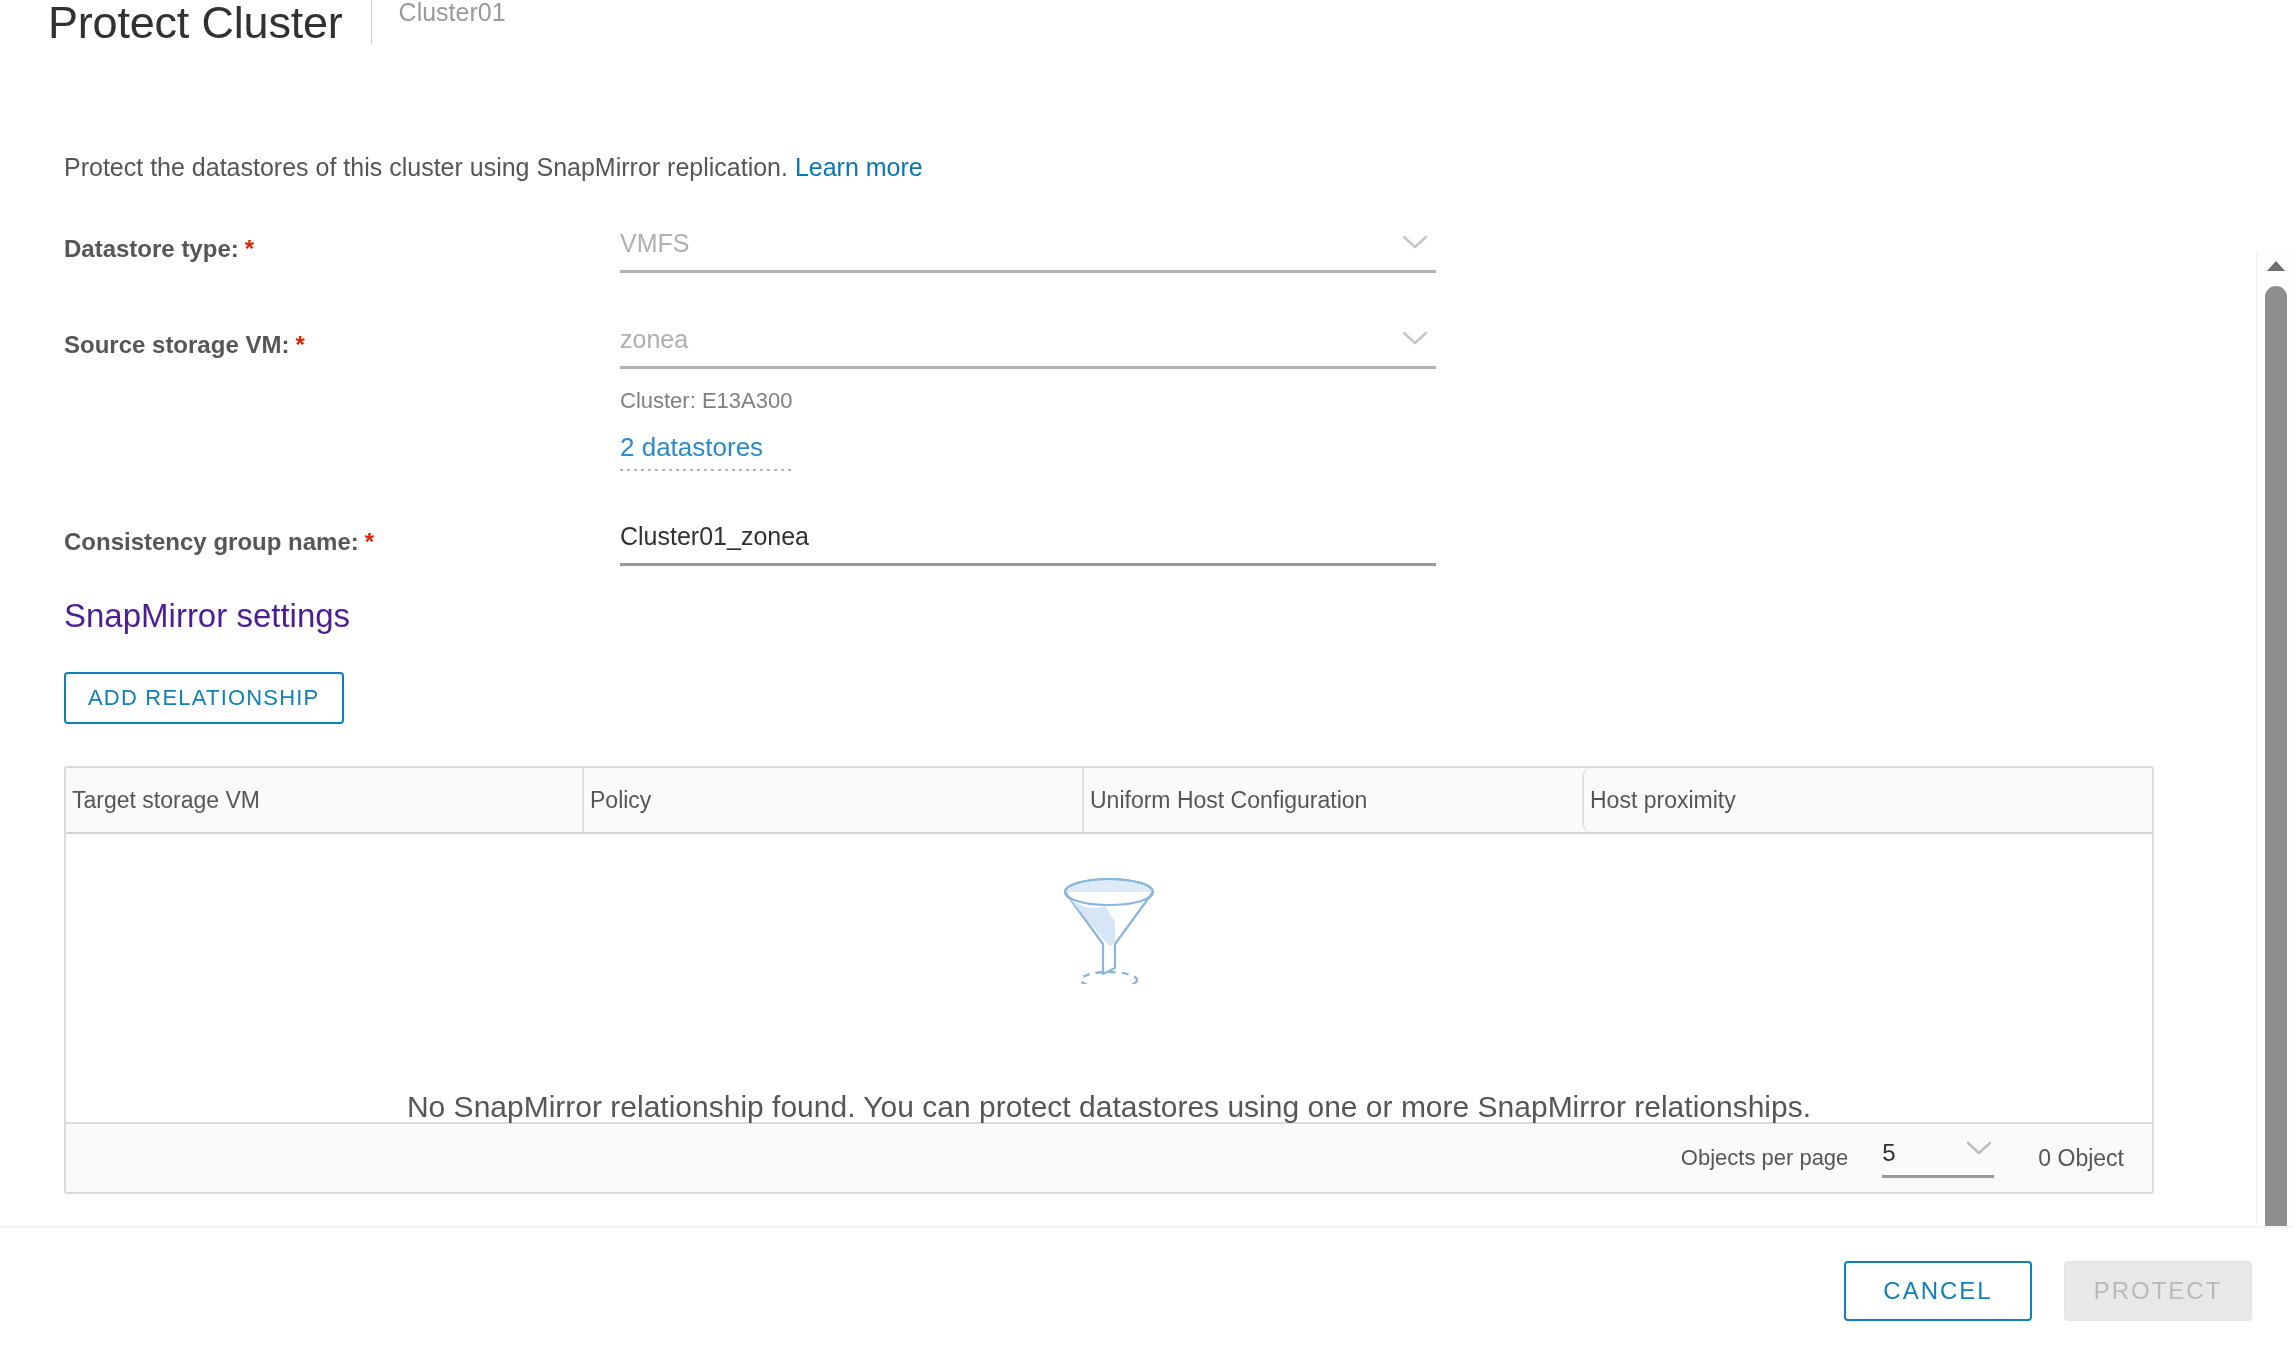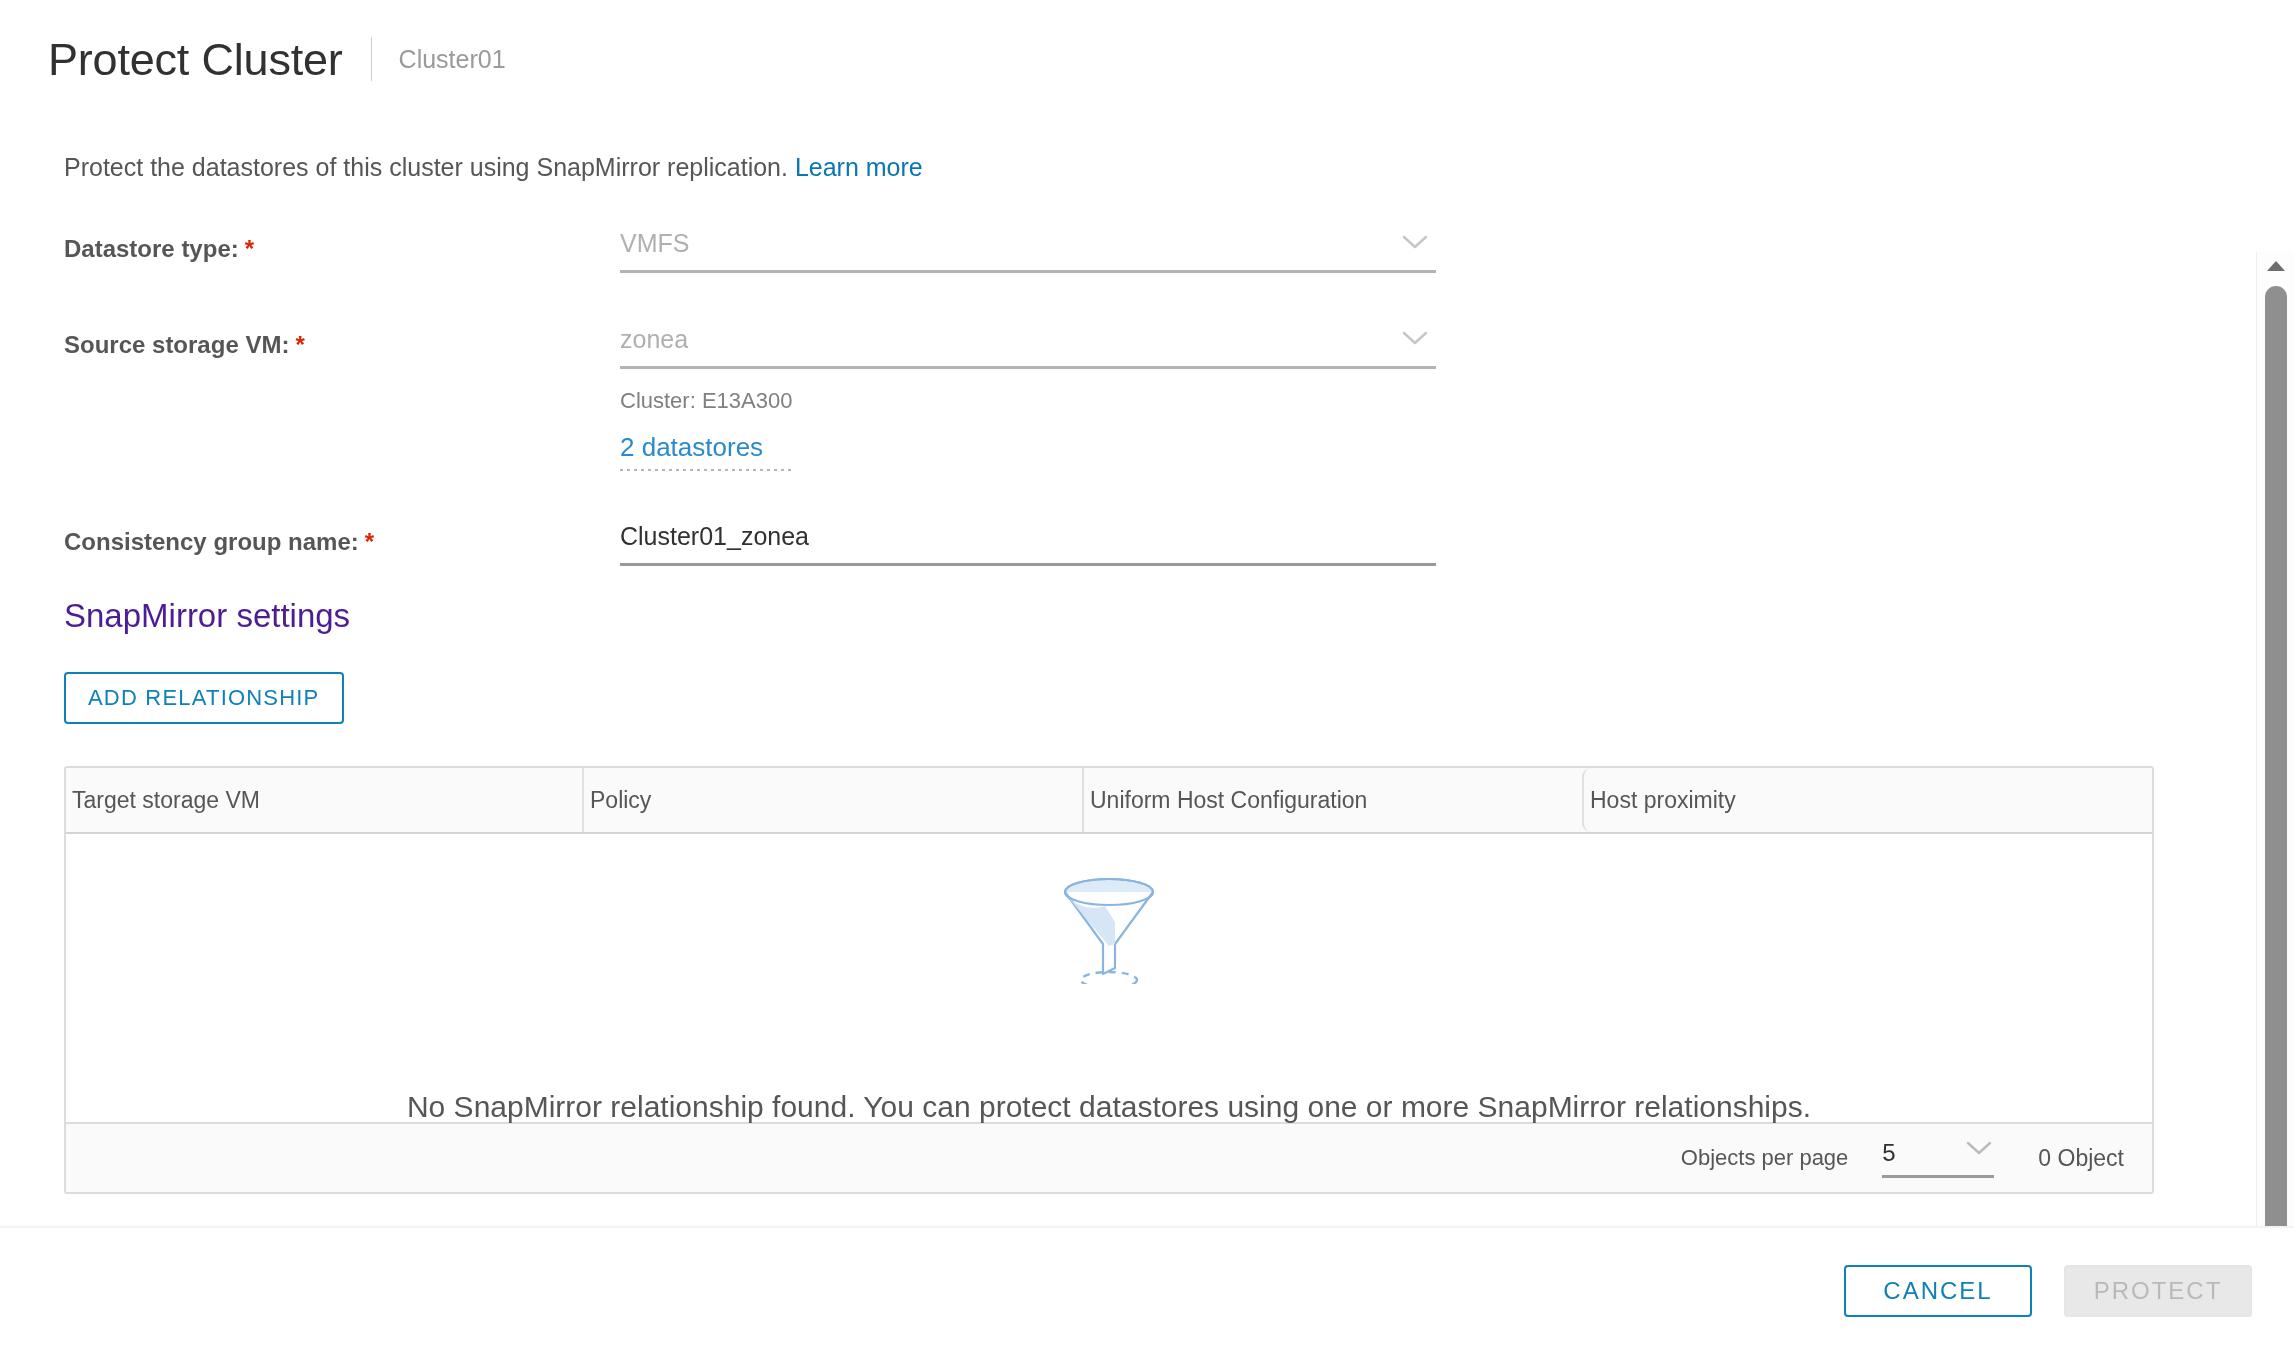--- a/index.html
+++ b/index.html
@@ -17,21 +17,21 @@
     background: #ffffff;
     overflow: hidden;
   }
 
   
   .header {
     position: absolute;
     left: 0; top: 0; right: 0;
     height: 118px;
     display: flex;
-    align-items: center;
+    align-items: flex-start;
     padding-left: 48px;
     background: #ffffff;
   }
   .page-title {
     font-size: 45px;
     font-weight: 400;
     color: #313131;
     letter-spacing: -0.2px;
     line-height: 1;
   }
@@ -307,21 +307,21 @@
     width: 2294px;
     height: 128px;
     background: #ffffff;
     border-top: 2px solid #f2f3f5;
     display: flex;
     align-items: center;
     justify-content: flex-end;
     padding-right: 42px;
   }
   .btn {
-    height: 52px;
+    height: 60px;
     min-width: 188px;
     border-radius: 4px;
     font-size: 24px;
     letter-spacing: 2px;
     font-family: "Liberation Sans", sans-serif;
     cursor: pointer;
     padding: 0 20px;
   }
   .btn-cancel {
     border: 2px solid #0f80b8;

